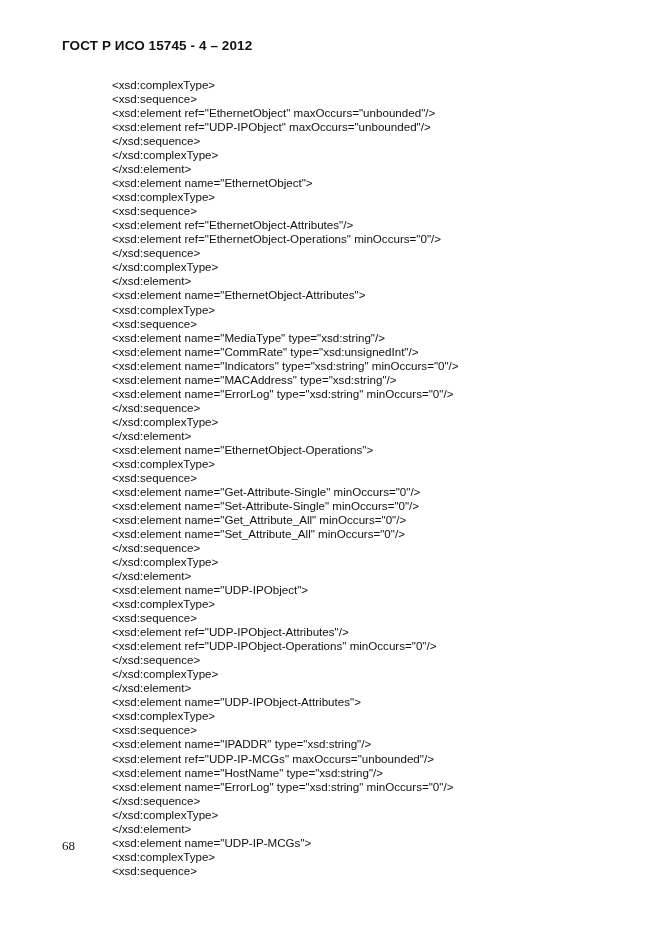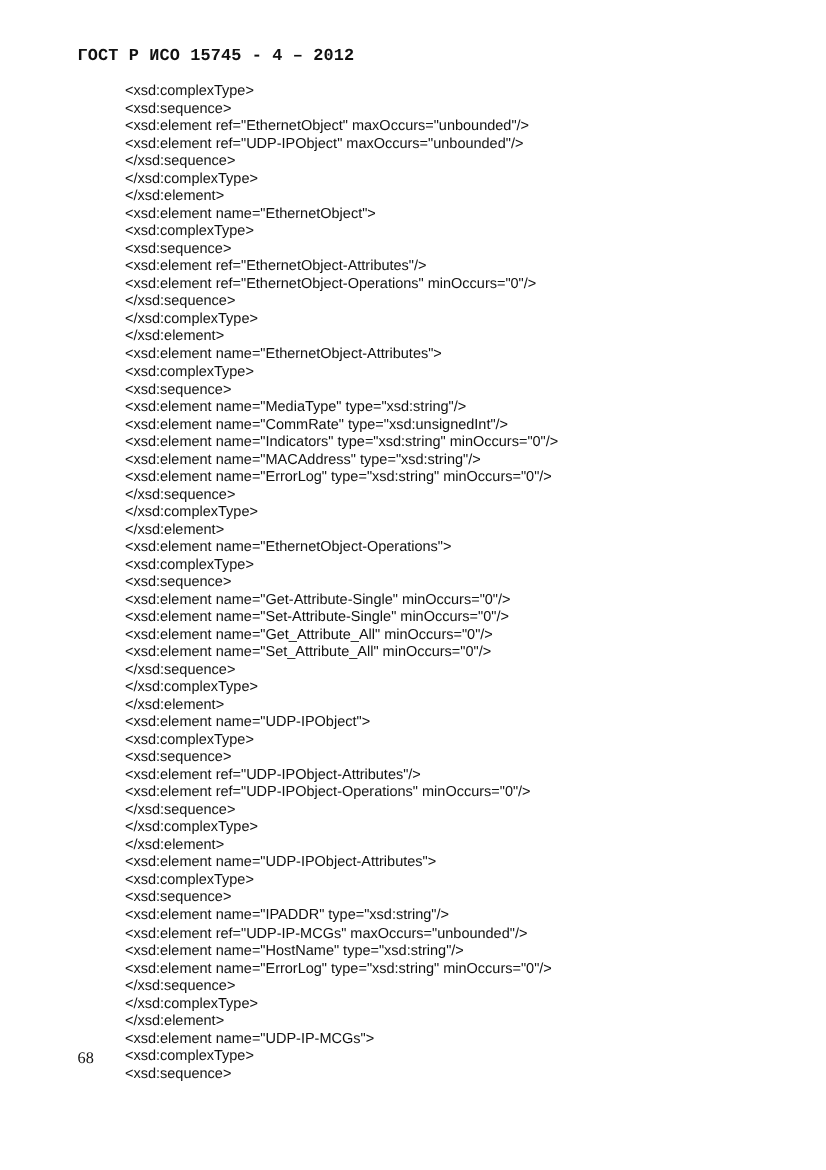--- a/index.html
+++ b/index.html
@@ -1,25 +1,25 @@
 <!DOCTYPE html>
 <html><head>
 <meta charset="utf-8">
 <style>
   html, body { margin: 0; padding: 0; background: #ffffff; }
   body { width: 661px; height: 936px; position: relative; overflow: hidden; color: #111; }
   .header {
     position: absolute; left: 62px; top: 38px;
-    font-family: Liberation Mono, monospace; font-weight: bold; font-size: 13.5px;
+    font-family: Liberation Sans, sans-serif; font-weight: bold; font-size: 13.5px;
     letter-spacing: 0.1px;
   }
   .code {
     position: absolute; left: 96px; top: 62px;
     font-family: "Liberation Sans", sans-serif; font-size: 11.6px;
-    line-height: 14.04px; margin: 4px; padding: 0; list-style: none;
+    line-height: 14.04px; margin: 16px; padding: 0; list-style: none;
   }
   .code li { white-space: pre; height: 14.04px; }
   .page-num {
     position: absolute; left: 62px; top: 838px;
     font-family: "Liberation Serif", serif; font-size: 13px;
   }
 </style>
 </head>
 <body>
 

